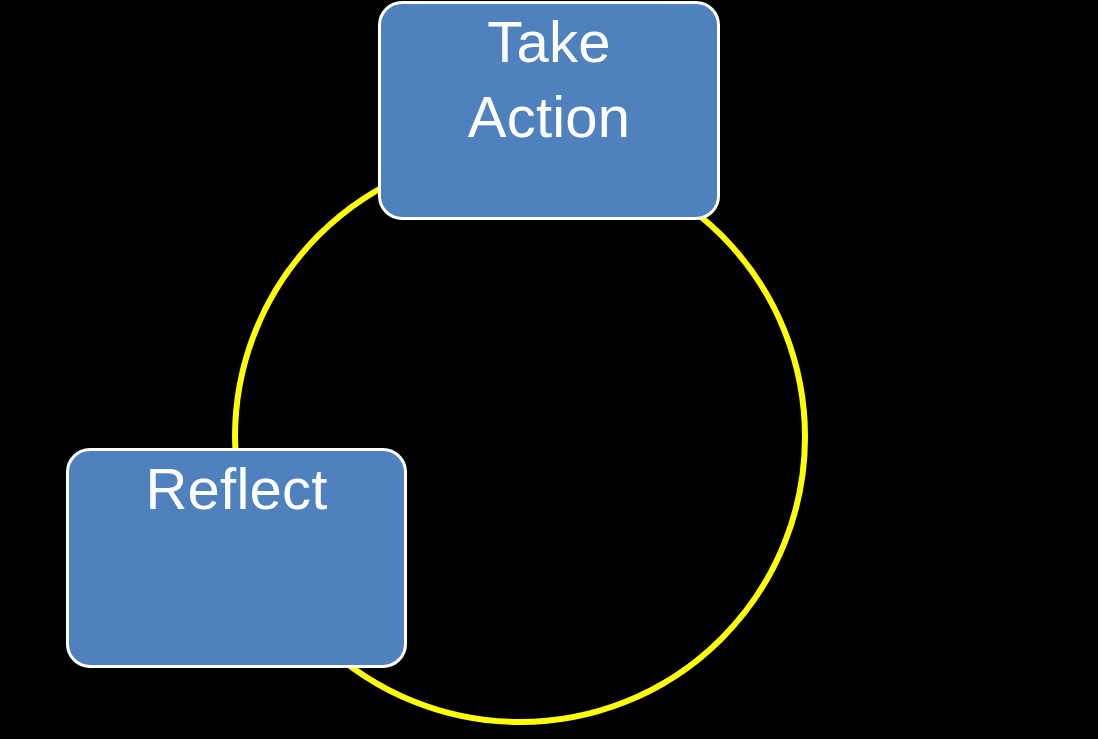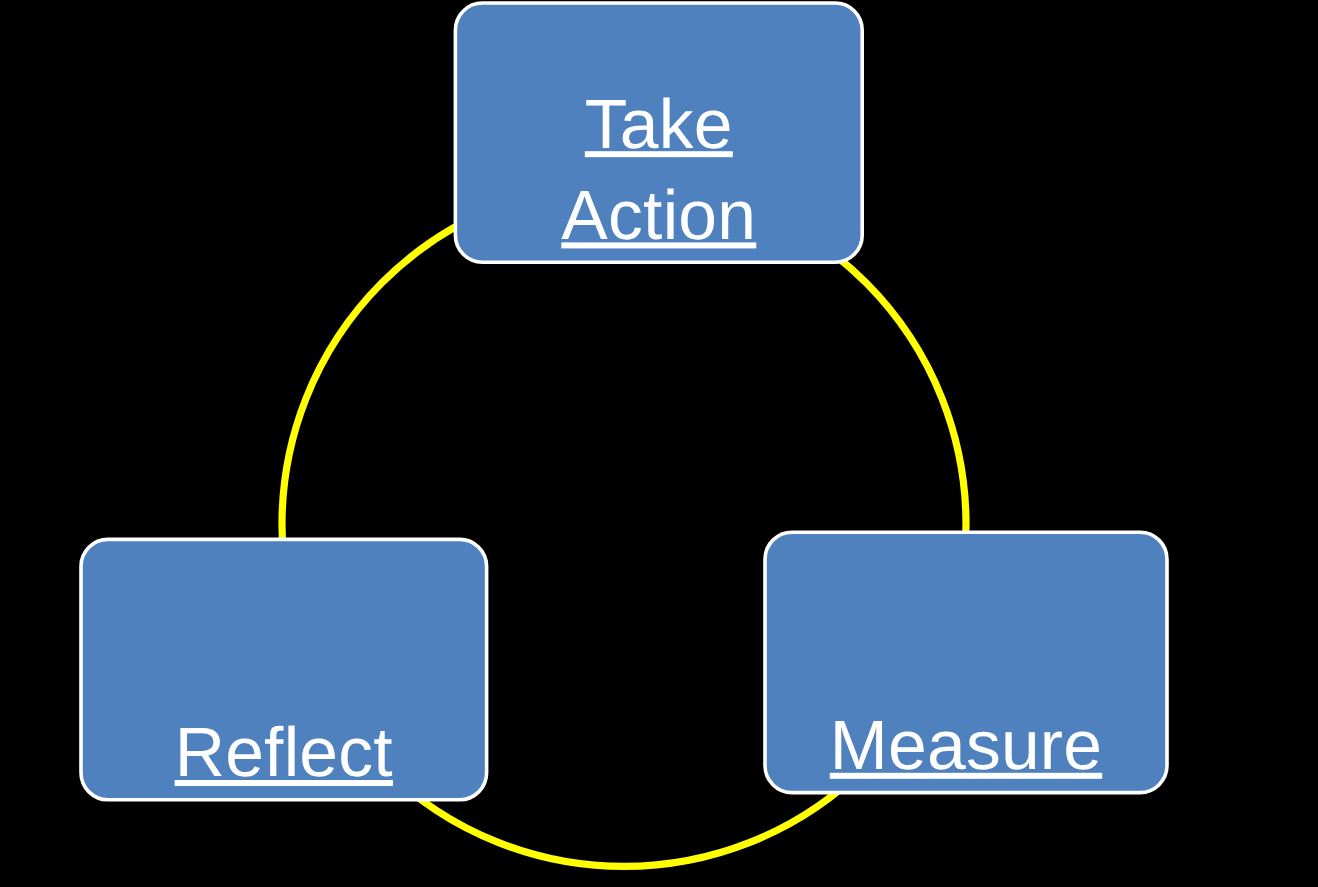--- a/index.html
+++ b/index.html
@@ -23,29 +23,28 @@
     width: 1098px;
     height: 739px;
   }
   .node-box {
     position: absolute;
     box-sizing: border-box;
     background: #4E81BD;
     border: 3px solid #bef264;
     border-radius: 24px;
     display: flex;
-    align-items: flex-end;
+    align-items: flex-start;
     justify-content: center;
     text-align: center;
     color: #FFFFFF;
     font-weight: 400;
     letter-spacing: 0.2px;
     line-height: 1.30;
     z-index: 5;
-    text-decoration: underline;
   }
   #node-take-action {
     left: 378px;
     top: 1px;
     width: 342px;
     height: 219px;
     font-size: 58px;
   }
   #node-measure {
     left: 636px;
@@ -74,21 +73,18 @@
 
   <svg id="cycle-ring" viewBox="0 0 1098 739" xmlns="http://www.w3.org/2000/svg">
     <circle cx="520" cy="437" r="285" fill="none" stroke="#FFFF00" stroke-width="6"></circle>
   </svg>
 
   <div class="node-box" id="node-take-action" style="background: rgb(78, 129, 189); border-color: rgb(255, 255, 255); color: rgb(255, 255, 255); border-radius: 24px;">
     <span class="node-label">Take
 Action</span>
   </div>
 
-  <div class="node-box" id="node-measure" style="background: rgb(78, 129, 189); border-color: rgb(255, 255, 255); color: rgb(255, 255, 255); border-radius: 24px;">
-    <span class="node-label">Measure</span>
-  </div>
 
   <div class="node-box" id="node-reflect" style="background: rgb(78, 129, 189); border-color: rgb(255, 255, 255); color: rgb(255, 255, 255); border-radius: 24px;">
     <span class="node-label">Reflect</span>
   </div>
 
 </div>
 
 </body></html>

